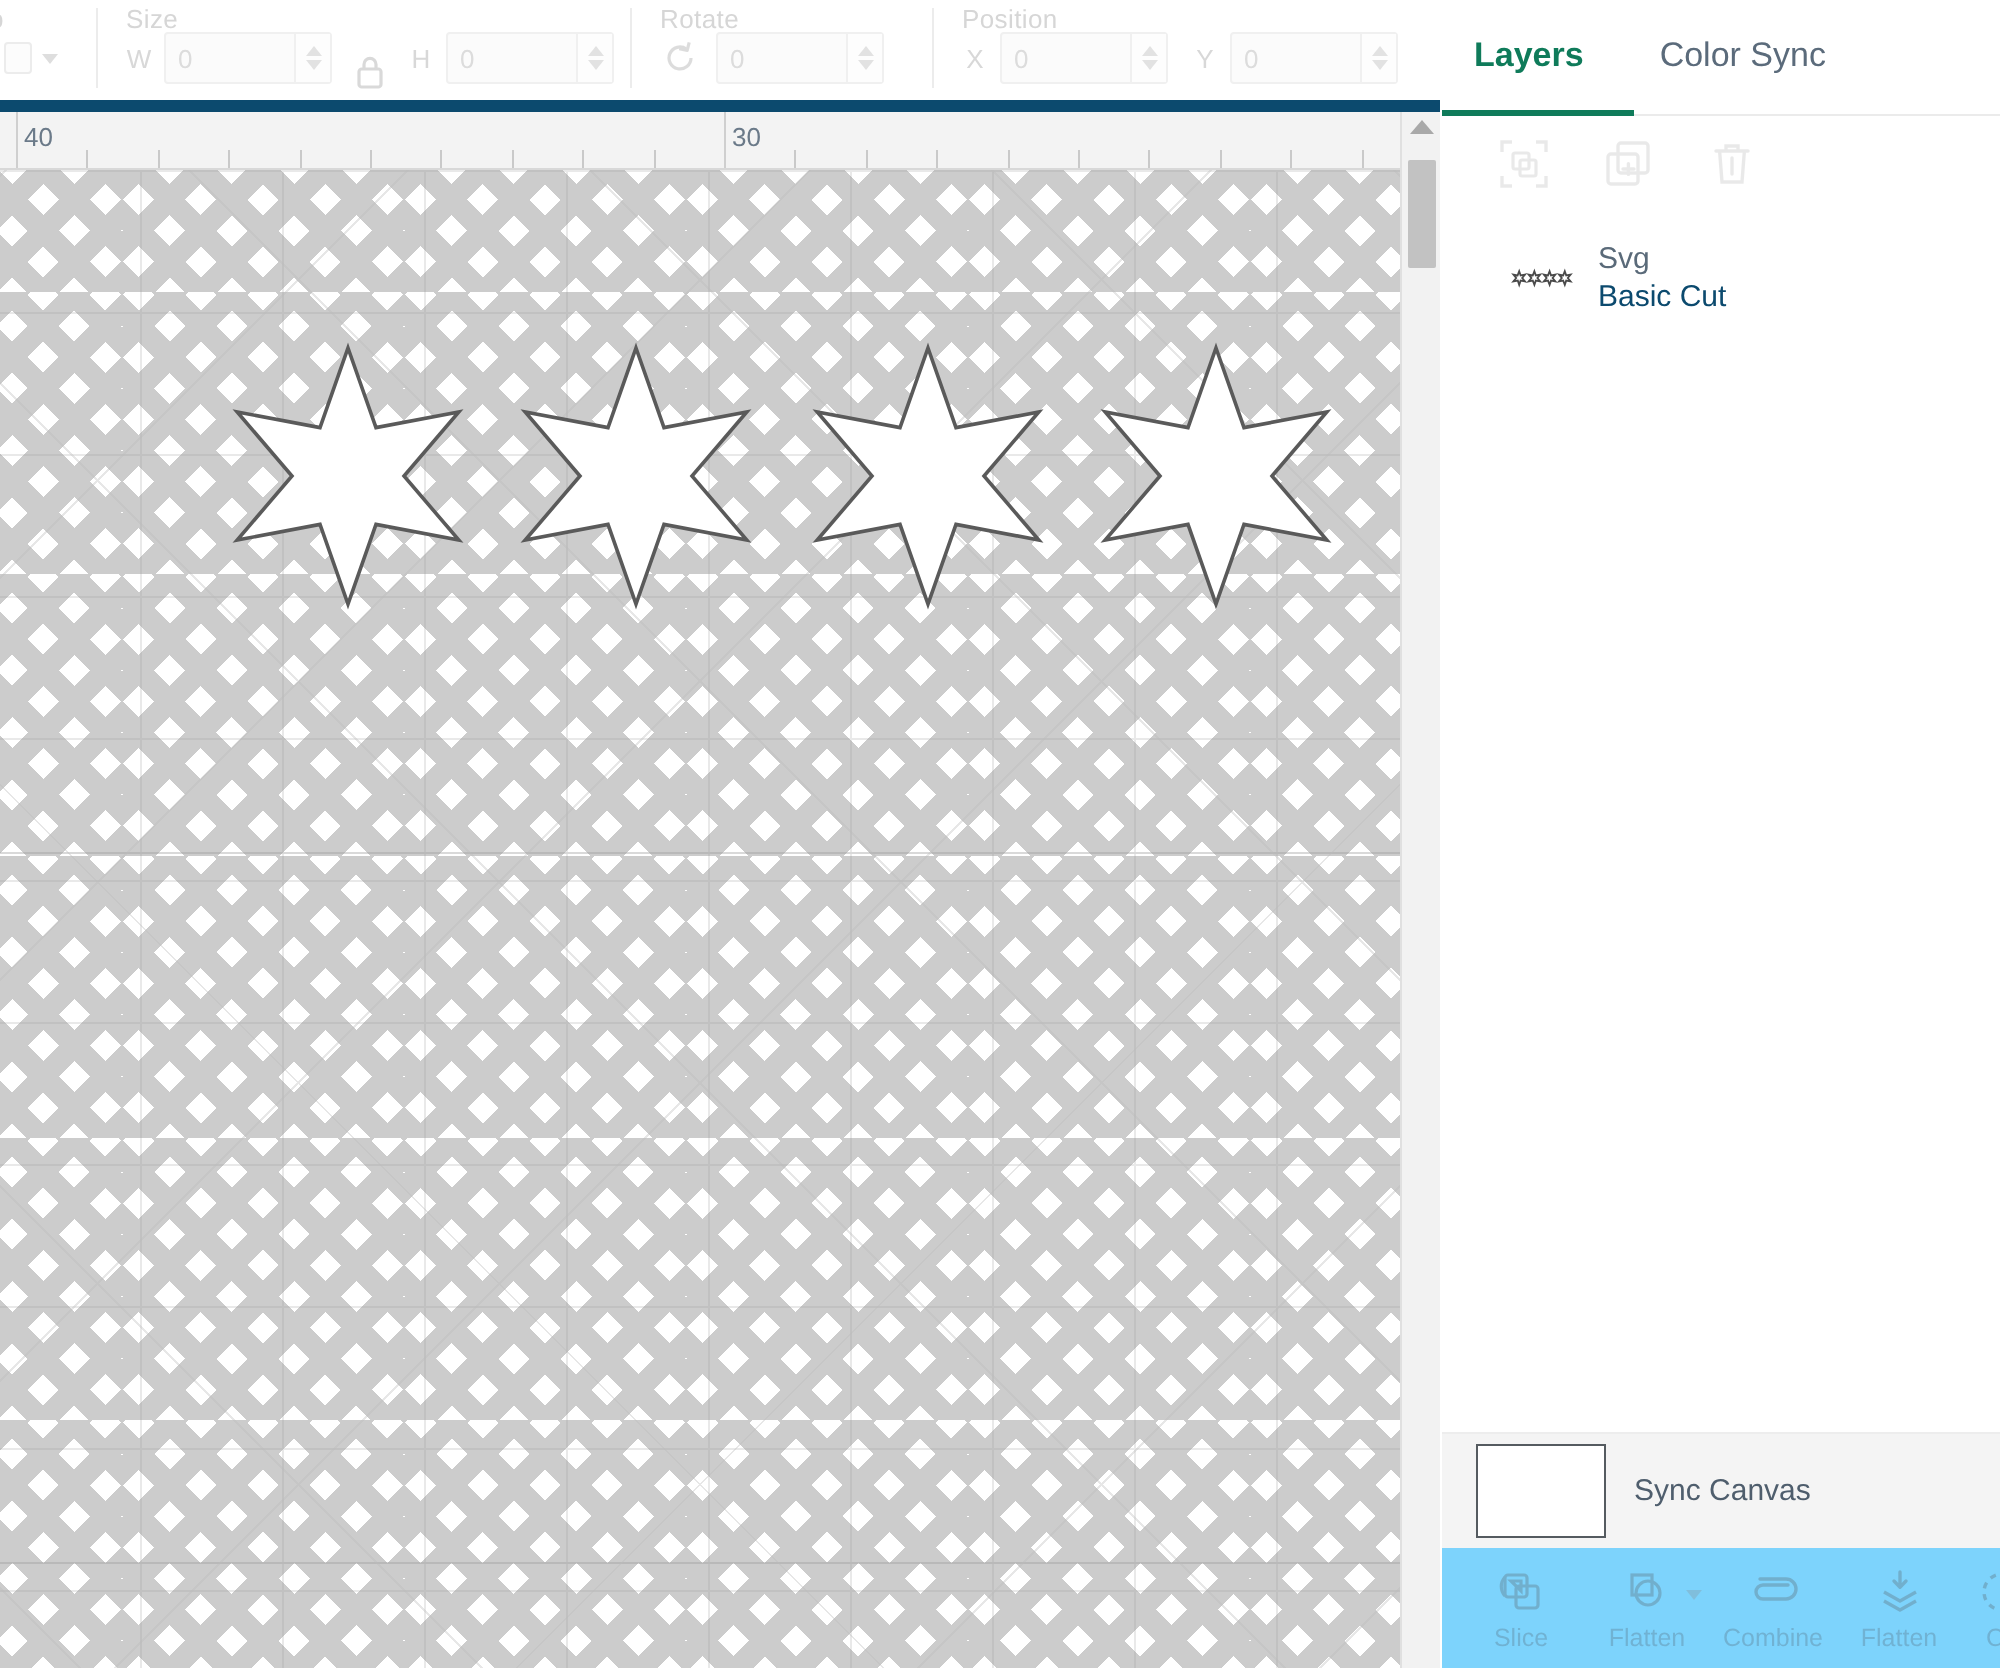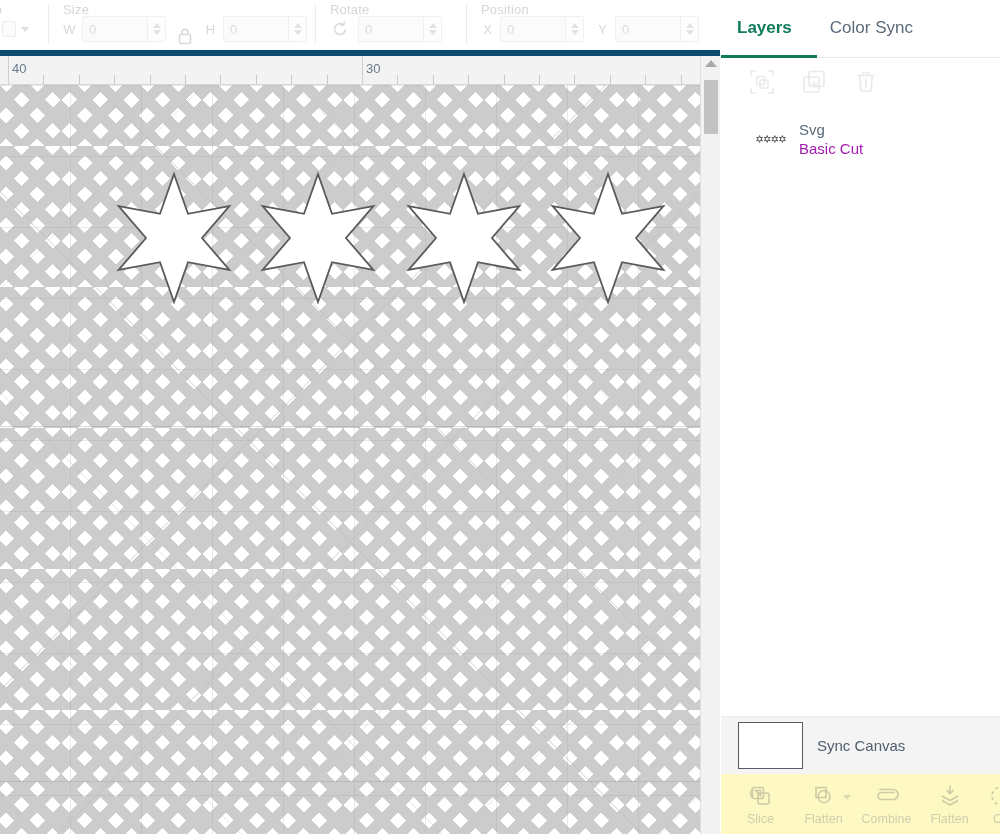--- a/index.html
+++ b/index.html
@@ -175,42 +175,42 @@
     padding: 6px 14px 6px 34px;
     cursor: pointer;
   }
   .layer-thumb {
     width: 32px; height: 22px;
     display: flex; align-items: center; justify-content: center;
     flex-shrink: 0;
   }
   .layer-text { display: flex; flex-direction: column; gap: 3px; }
   .layer-title { font-size: 15px; color: #5a6a79; line-height: 1.05; }
-  .layer-sub { font-size: 15px; color: #a21caf; line-height: 1.05; }
+  .layer-sub { font-size: 15px; color: #0c4a6e; line-height: 1.05; }
 
   
   .canvas-row {
     position: absolute; left: 0; bottom: 60px;
     width: 279px; height: 58px;
     background: #f4f4f4;
     display: flex; align-items: center; gap: 14px;
     padding-left: 17px;
     border-top: 1px solid #ededed;
   }
   .canvas-thumb {
     width: 65px; height: 47px;
     background: #ffffff; border: 1px solid #555b60;
     flex-shrink: 0; position: relative;
   }
   .canvas-label { font-size: 15px; color: #4f5e6d; }
 
   .bottom-tools {
     position: absolute; left: 0; bottom: 0;
     width: 279px; height: 60px;
-    background: #fef9c3;
+    background: #7dd3fc;
     display: flex; align-items: center;
     padding-left: 8px;
   }
   .btool {
     width: 63px; flex-shrink: 0;
     display: flex; flex-direction: column; align-items: center; gap: 3px;
     opacity: .28; cursor: pointer;
     position: relative;
   }
   .btool .bt-label { font-size: 12.5px; color: #4f5e6d; white-space: nowrap; }

